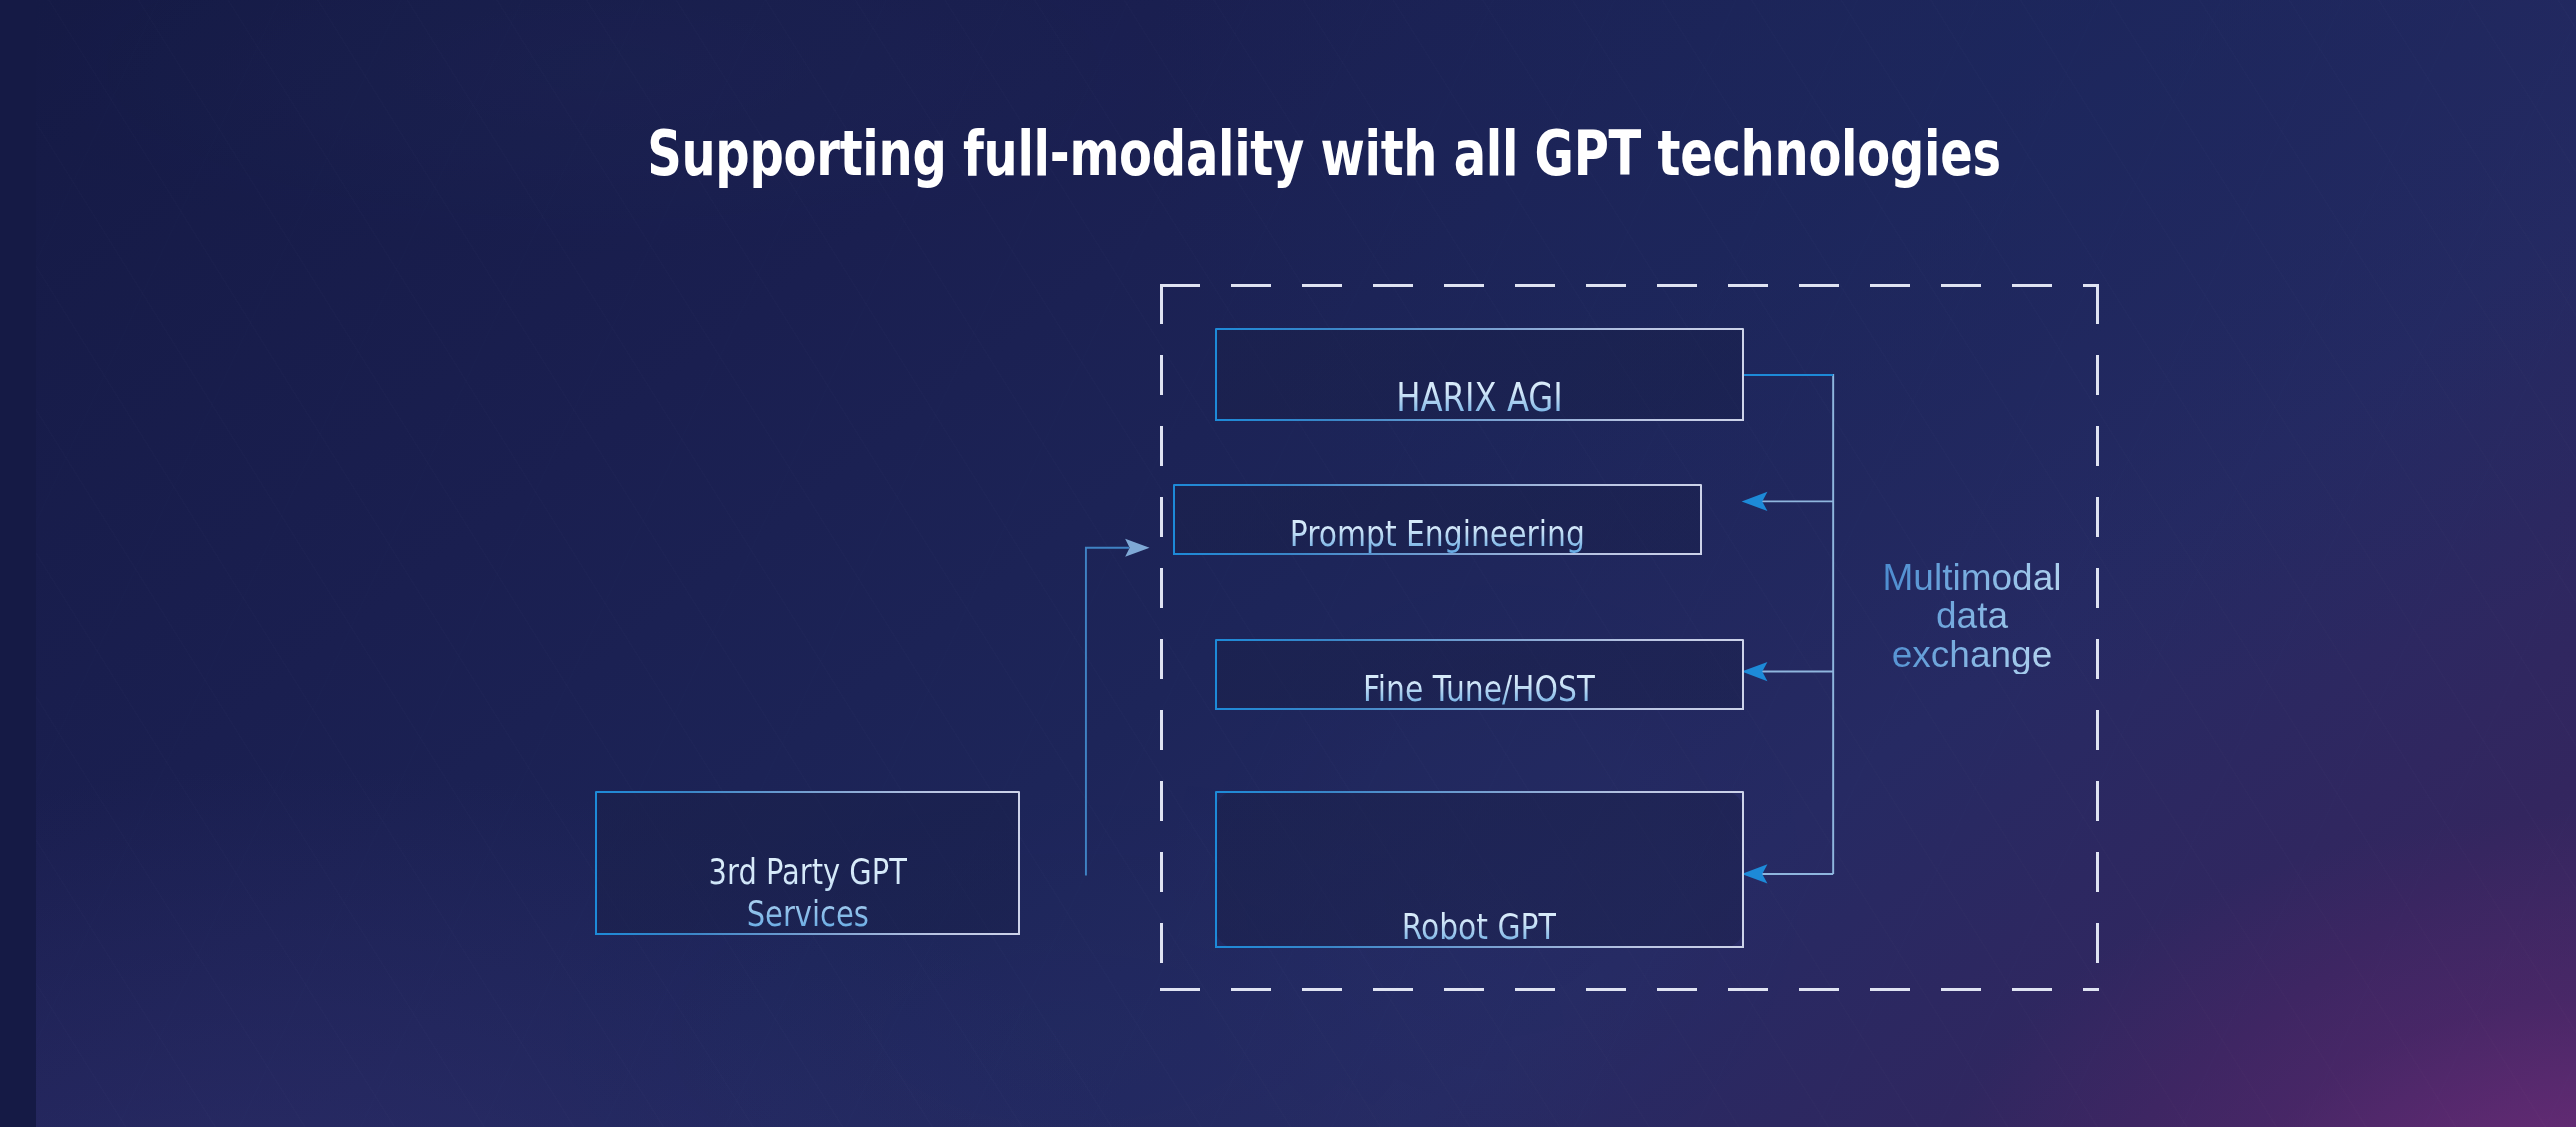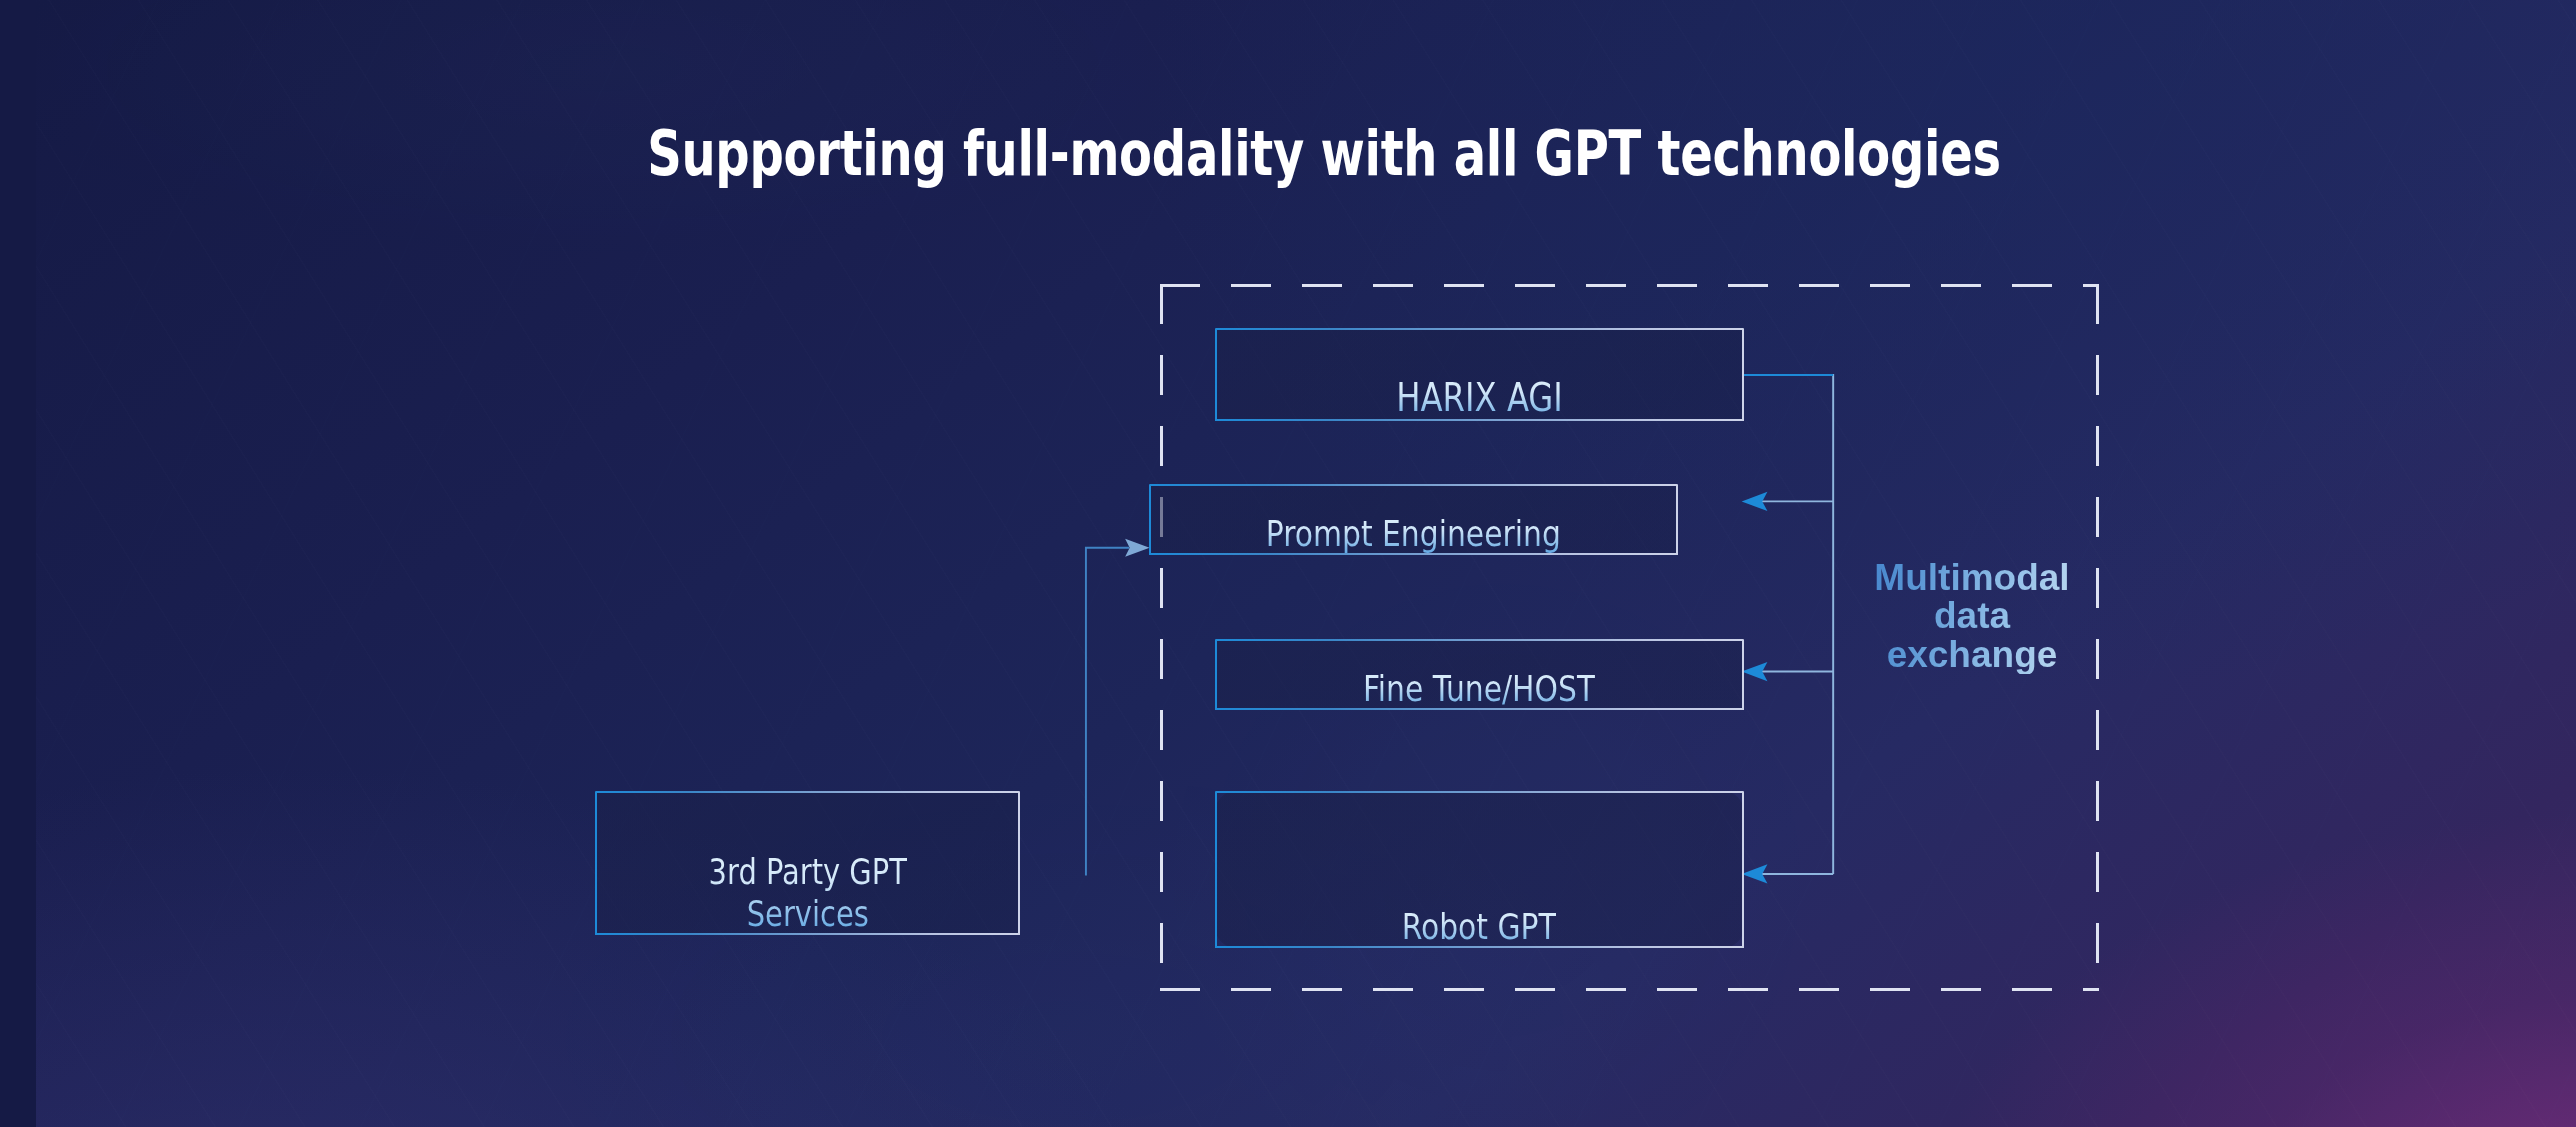--- a/index.html
+++ b/index.html
@@ -111,21 +111,21 @@
     font-weight: 400;
     background: linear-gradient(180deg, #dff0fb 0%, #cfe5f8 38%, #8fc0ea 72%, #5aa4e2 100%);
     -webkit-background-clip: text;
     background-clip: text;
     color: transparent;
     transform: scaleX(0.92);
     white-space: pre-line;
   }
 
   #node-harix   { left: 1179px; top: 328px;  width: 529px;  height: 93px; }
-  #node-prompt  { left: 1113px; top: 484px;  width: 529px;  height: 71px; }
+  #node-prompt  { left: 1137px; top: 484px;  width: 529px;  height: 71px; }
   #node-finetune{ left: 1179px; top: 639px;  width: 529px;  height: 71px; }
   #node-robot   { left: 1179px; top: 791px; width: 529px;  height: 157px; border-radius: 21px; }
   #node-third   { left: 559px;  top: 791px; width: 425px;  height: 144px; }
 
   #node-harix   .label { font-size: 39px; }
   #node-prompt  .label { font-size: 36px; }
   #node-finetune.node .label { font-size: 36px; }
   #node-robot   .label { font-size: 36px; }
   #node-third   .label { font-size: 35px; }
 
@@ -141,21 +141,20 @@
     width: 258px;
     text-align: center;
     font-size: 37px;
     line-height: 1.04;
     font-family: "Liberation Sans", sans-serif;
     background: linear-gradient(100deg, #3a7cc9 0%, #5e9ad6 30%, #93c0e8 62%, #cfe4f5 100%);
     -webkit-background-clip: text;
     background-clip: text;
     color: transparent;
     white-space: pre-line;
-    font-weight: bold;
   }
 </style>
 </head>
 <body>
 
 <div id="slide">
 
   <div class="tex"></div>
   <div class="tex2"></div>
 

